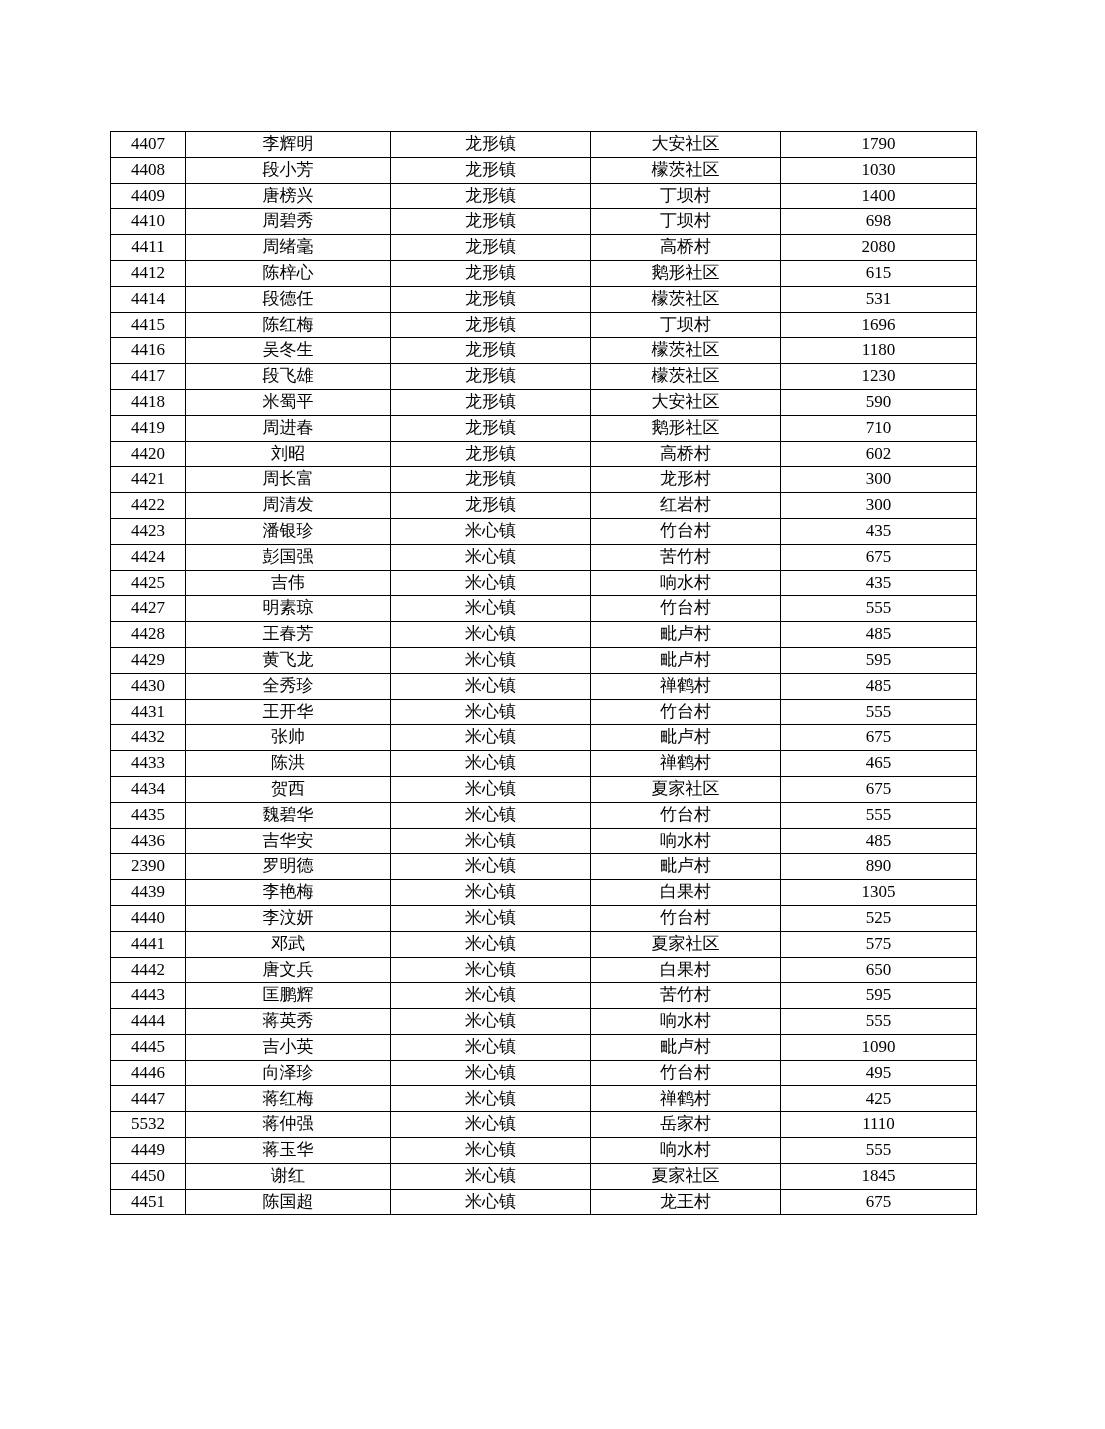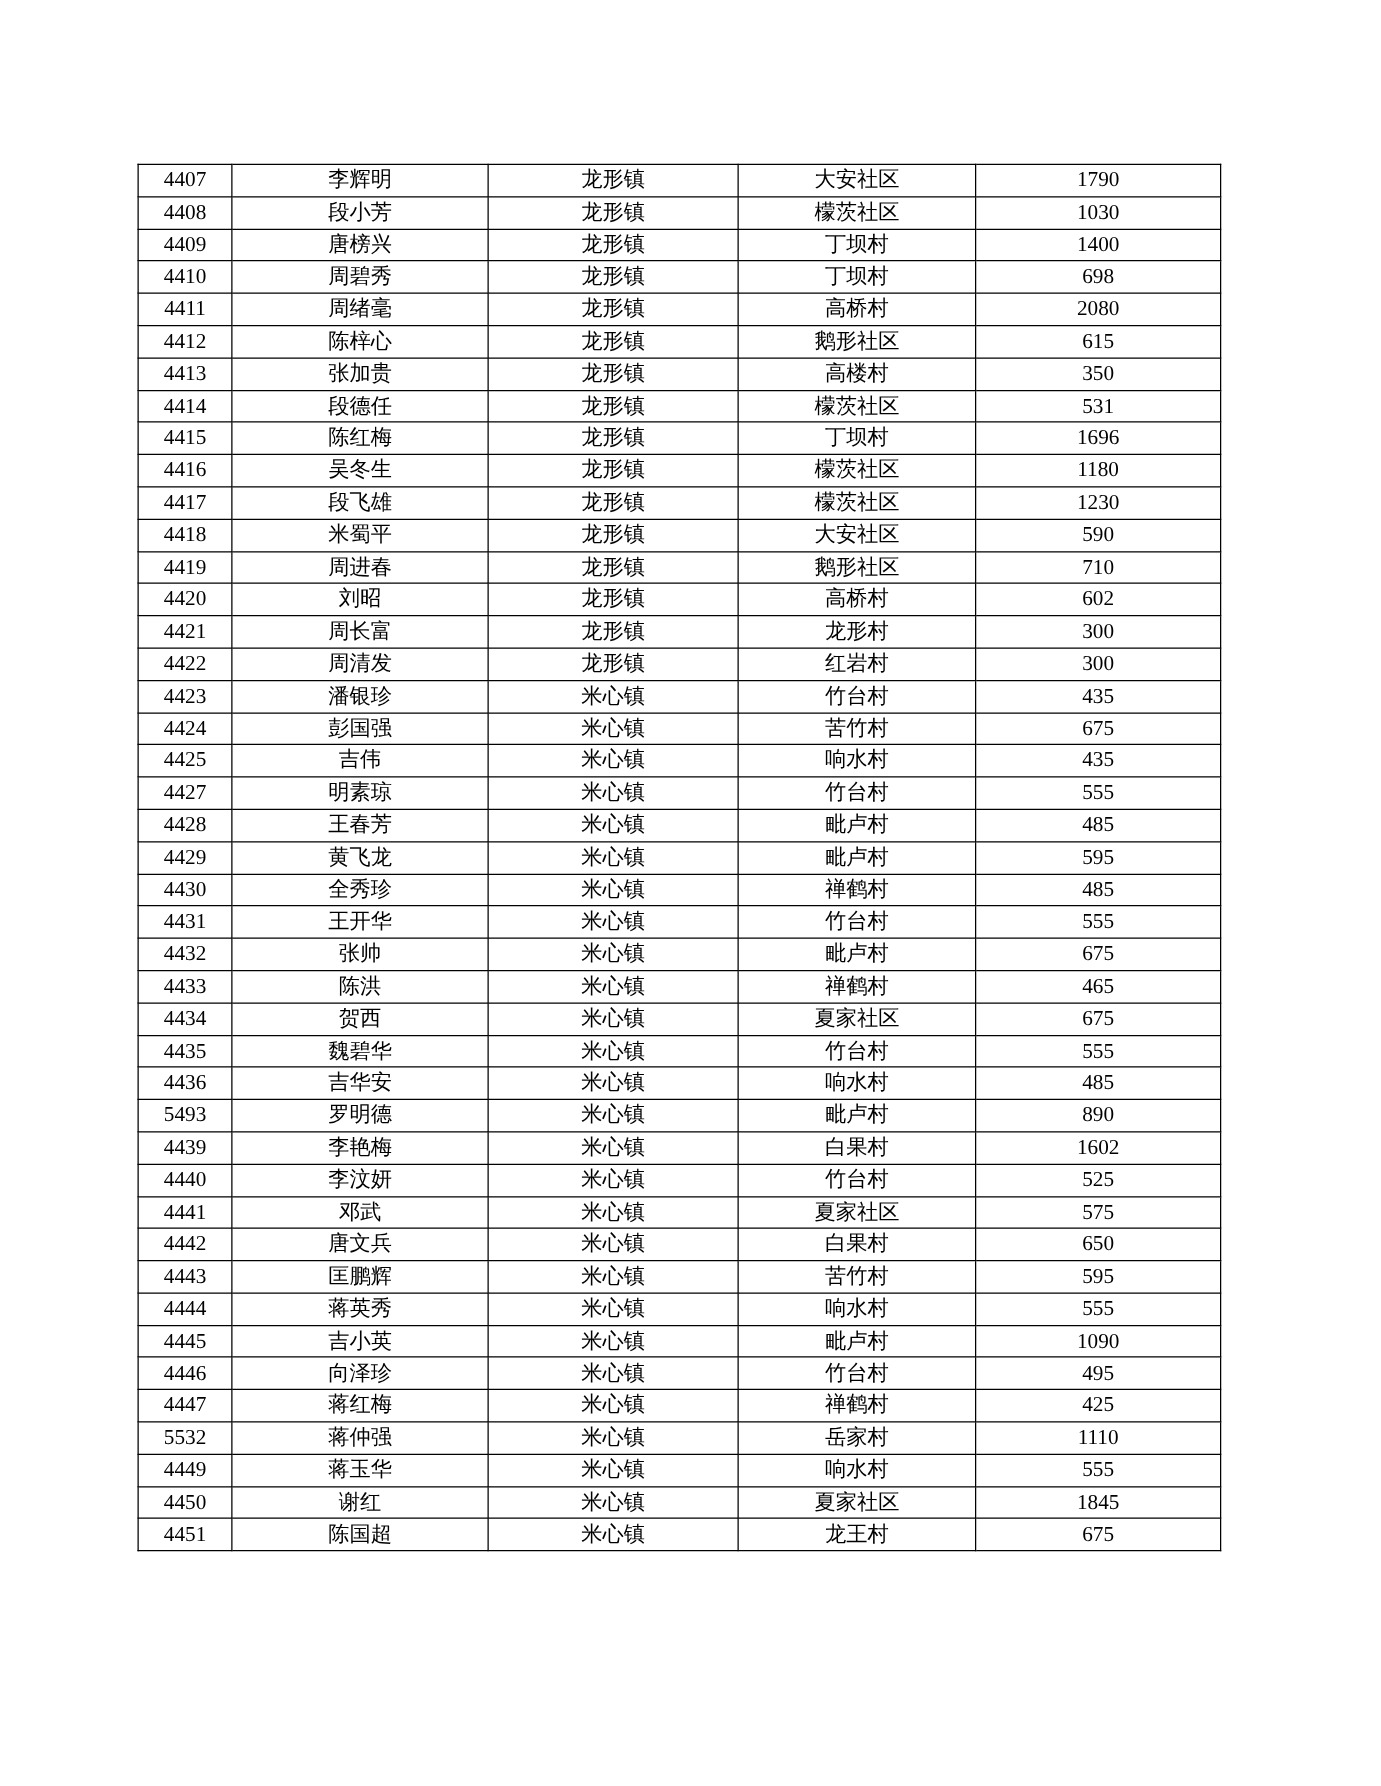--- a/index.html
+++ b/index.html
@@ -91,27 +91,20 @@
           <td>2080</td>
         </tr>
         <tr>
           <td>4412</td>
           <td>陈梓心</td>
           <td>龙形镇</td>
           <td>鹅形社区</td>
           <td>615</td>
         </tr>
         <tr>
-          <td>4413</td>
-          <td>张加贵</td>
-          <td>龙形镇</td>
-          <td>高楼村</td>
-          <td>350</td>
-        </tr>
-        <tr>
           <td>4414</td>
           <td>段德任</td>
           <td>龙形镇</td>
           <td>檬茨社区</td>
           <td>531</td>
         </tr>
         <tr>
           <td>4415</td>
           <td>陈红梅</td>
           <td>龙形镇</td>
@@ -252,32 +245,32 @@
           <td>555</td>
         </tr>
         <tr>
           <td>4436</td>
           <td>吉华安</td>
           <td>米心镇</td>
           <td>响水村</td>
           <td>485</td>
         </tr>
         <tr>
-          <td>5493</td>
+          <td>2390</td>
           <td>罗明德</td>
           <td>米心镇</td>
           <td>毗卢村</td>
           <td>890</td>
         </tr>
         <tr>
           <td>4439</td>
           <td>李艳梅</td>
           <td>米心镇</td>
           <td>白果村</td>
-          <td>1602</td>
+          <td>1305</td>
         </tr>
         <tr>
           <td>4440</td>
           <td>李汶妍</td>
           <td>米心镇</td>
           <td>竹台村</td>
           <td>525</td>
         </tr>
         <tr>
           <td>4441</td>

